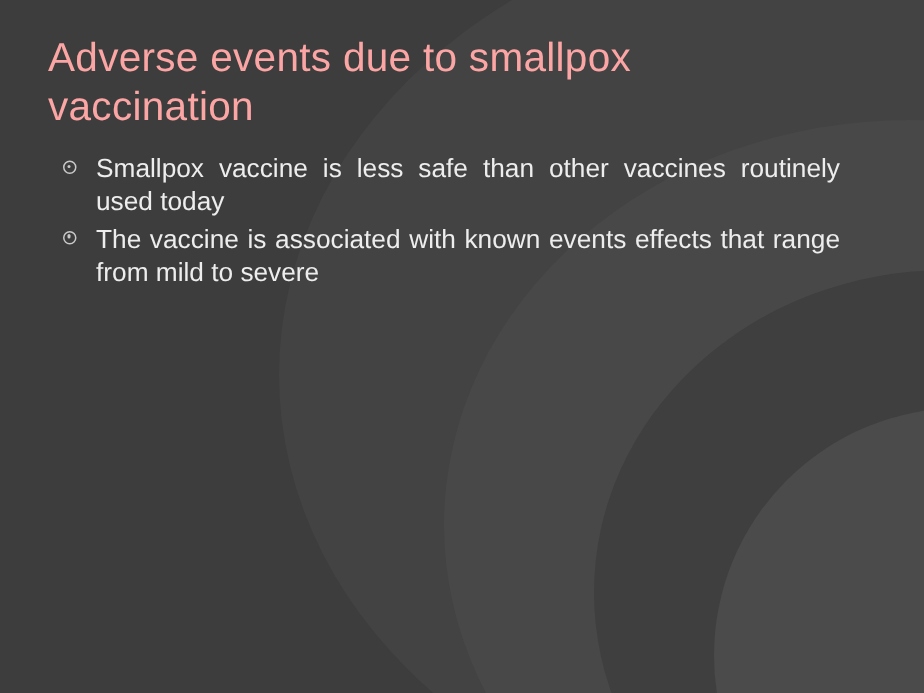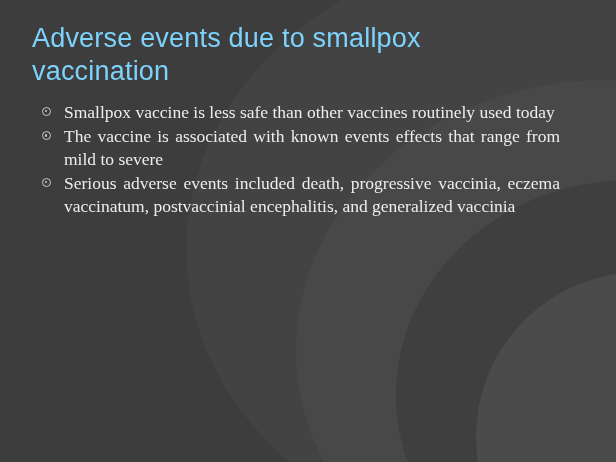--- a/index.html
+++ b/index.html
@@ -53,21 +53,21 @@
     right: -190px;
     bottom: -140px;
     background: #4b4b4b;
   }
   .content {
     position: relative;
     z-index: 2;
     padding: 22px 28px 0 32px;
   }
   .title {
-    color: #7dd3fc;
+    color: #fca5a5;
     font-size: 27px;
     line-height: 1.24;
     font-weight: normal;
     letter-spacing: 0.2px;
     margin: 0 0 12px 0;
     max-width: 470px;
   }
   ul.bullets {
     list-style: none;
     margin: 0;
@@ -98,21 +98,20 @@
     position: absolute;
     left: 1.7px;
     top: 1.7px;
     width: 2.6px;
     height: 2.6px;
     border-radius: 50%;
     background: #c9c9c9;
   }
   .bullet-text {
     display: block;
-    font-family: Liberation Serif, serif;
   }
 </style>
 </head>
 <body>
 
 <div class="slide">
 
   <div class="swoosh swoosh-1"></div>
   <div class="swoosh swoosh-2"></div>
   <div class="swoosh swoosh-3"></div>
@@ -124,20 +123,16 @@
 
     <ul class="bullets">
       <li>
         <span class="bullet-icon"></span>
         <span class="bullet-text">Smallpox vaccine is less safe than other vaccines routinely used today</span>
       </li>
       <li>
         <span class="bullet-icon"></span>
         <span class="bullet-text">The vaccine is associated with known events effects that range from mild to severe</span>
       </li>
-      <li>
-        <span class="bullet-icon"></span>
-        <span class="bullet-text">Serious adverse events included death, progressive vaccinia, eczema vaccinatum, postvaccinial encephalitis, and generalized vaccinia</span>
-      </li>
     </ul>
 
   </div>
 </div>
 
 </body></html>

